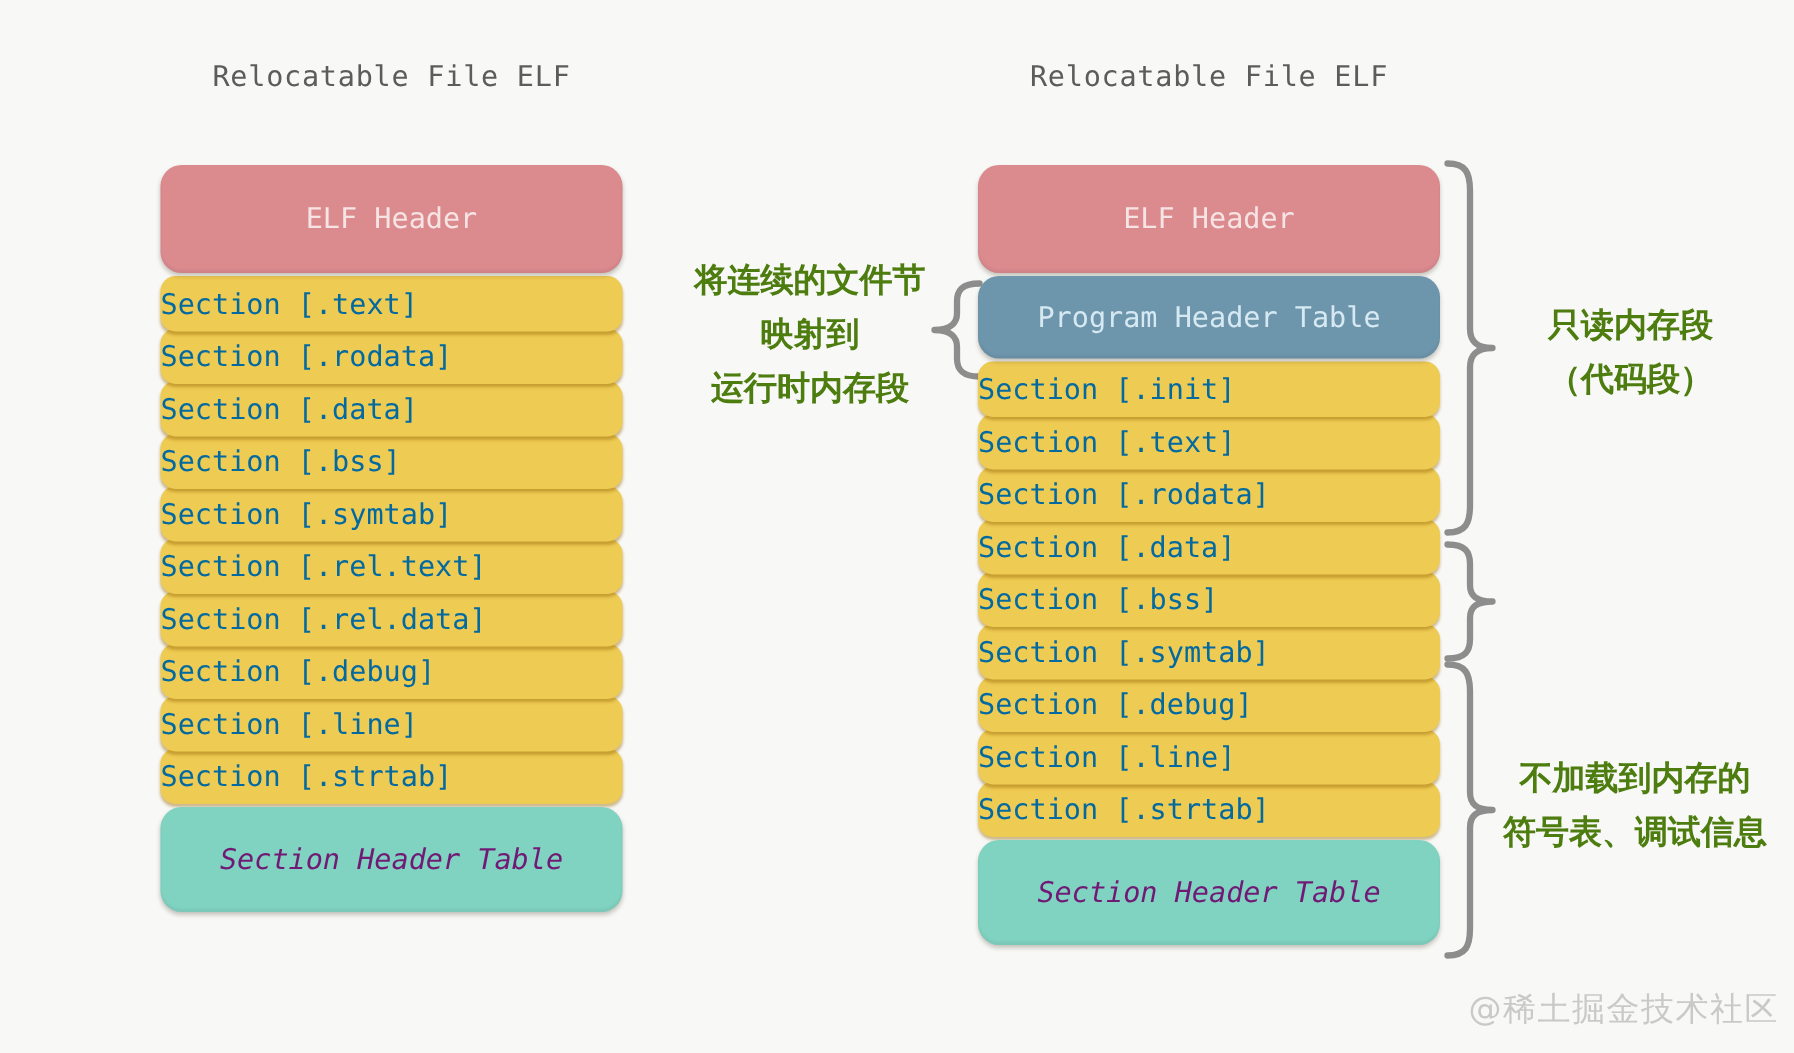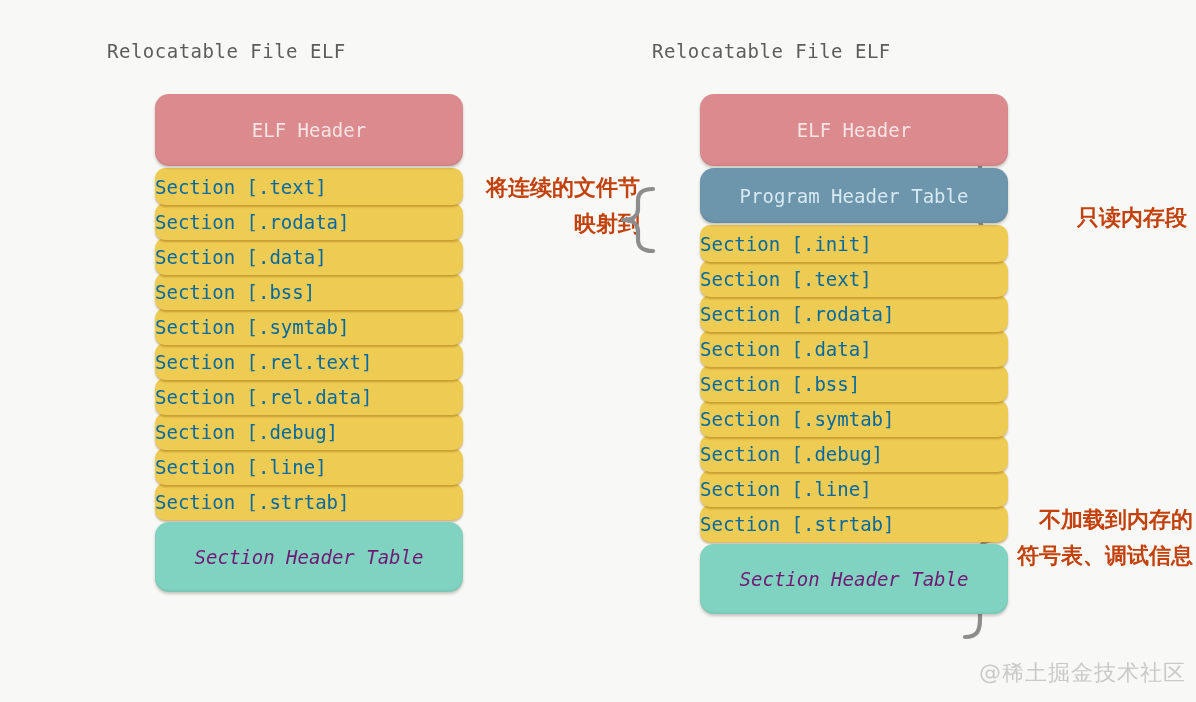--- a/index.html
+++ b/index.html
@@ -9,27 +9,28 @@
   }
   .canvas{
     position:relative;
     width:1196px;height:702px;
     background:#f8f8f6;
     overflow:hidden;
   }
 
   .col-title{
     position:absolute;top:40px;width:308px;
+    text-align:center;
     font-family:"DejaVu Sans Mono","Liberation Mono",monospace;
     font-size:19px;color:#5c5c5c;letter-spacing:0.5px;
   }
   .col-title.left{left:107px;}
   .col-title.right{left:652px;}
 
-  .stack{position:absolute;top:94px;width:308px;margin-left:48px;}
+  .stack{position:absolute;top:110px;width:308px;}
   .stack.left{left:107px;}
   .stack.right{left:652px;}
 
   .bigbox{
     position:relative;z-index:20;
     height:72px;border-radius:14px;
     display:flex;align-items:center;justify-content:center;
     font-family:"DejaVu Sans Mono","Liberation Mono",monospace;
     font-size:19px;
     box-shadow:0 2px 3px rgba(70,60,40,0.28), inset 0 -2px 2px rgba(0,0,0,0.05);
@@ -52,22 +53,22 @@
   }
   .rows .sec-row:first-child{margin-top:0;}
 
   .brace{position:absolute;}
   .brace path{
     fill:none;stroke:var(--brace,#8d8d8d);
     stroke-width:4.2;stroke-linecap:round;stroke-linejoin:round;
   }
 
   .cn-note{
-    position:absolute;text-align:right;
-    font-size:22px;line-height:36px;font-weight:600;color:#c2410c;
+    position:absolute;text-align:center;
+    font-size:22px;line-height:36px;font-weight:600;color:#4d7c0f;
   }
   #middle-note{left:440px;top:170px;width:200px;}
   #annotation-readonly{left:987px;top:200px;width:200px;}
   #annotation-readwrite{left:987px;top:362px;width:200px;}
   #annotation-notloaded{left:987px;top:502px;width:206px;}
 
   .watermark{
     position:absolute;right:10px;top:658px;
     font-size:22px;color:#c9c9c9;letter-spacing:1px;
   }
@@ -110,37 +111,39 @@
         <div class="sec-row" style="z-index: 3;">Section [.debug]</div>
         <div class="sec-row" style="z-index: 2;">Section [.line]</div>
         <div class="sec-row" style="z-index: 1;">Section [.strtab]</div>
       </div>
     <div class="bigbox teal">Section Header Table</div>
   </div>
 
   <div class="cn-note" id="middle-note">
     <div>将连续的文件节</div>
     <div>映射到</div>
+    <div>运行时内存段</div>
   </div>
   <svg class="brace" style="left:618px;top:186px;" width="40" height="68" viewBox="0 0 40 68">
     <path d="M35 3 C23 3 20 8 20 15 L20 23 C20 29 16 34 5 34 C16 34 20 39 20 45 L20 53 C20 60 23 65 35 65"></path>
   </svg>
 
   <svg class="brace" style="left:960px;top:106px;" width="40" height="252" viewBox="0 0 40 252">
     <path d="M5 3 C17 3 20 9 20 21 L20 113 C20 121 24 126 35 126 C24 126 20 131 20 139 L20 231 C20 243 17 249 5 249"></path>
   </svg>
   <svg class="brace" style="left:960px;top:360px;" width="40" height="82" viewBox="0 0 40 82">
     <path d="M5 3 C17 3 20 8 20 16 L20 30 C20 37 24 41 35 41 C24 41 20 45 20 52 L20 66 C20 74 17 79 5 79"></path>
   </svg>
   <svg class="brace" style="left:960px;top:440px;" width="40" height="200" viewBox="0 0 40 200">
     <path d="M5 3 C17 3 20 9 20 21 L20 88 C20 96 24 100 35 100 C24 100 20 104 20 112 L20 179 C20 191 17 197 5 197"></path>
   </svg>
 
   <div class="cn-note" id="annotation-readonly">
     <div>只读内存段</div>
+    <div>（代码段）</div>
   </div>
   <div class="cn-note" id="annotation-readwrite">
   </div>
   <div class="cn-note" id="annotation-notloaded">
     <div>不加载到内存的</div>
     <div>符号表、调试信息</div>
   </div>
 
   <div class="watermark">@稀土掘金技术社区</div>
 

